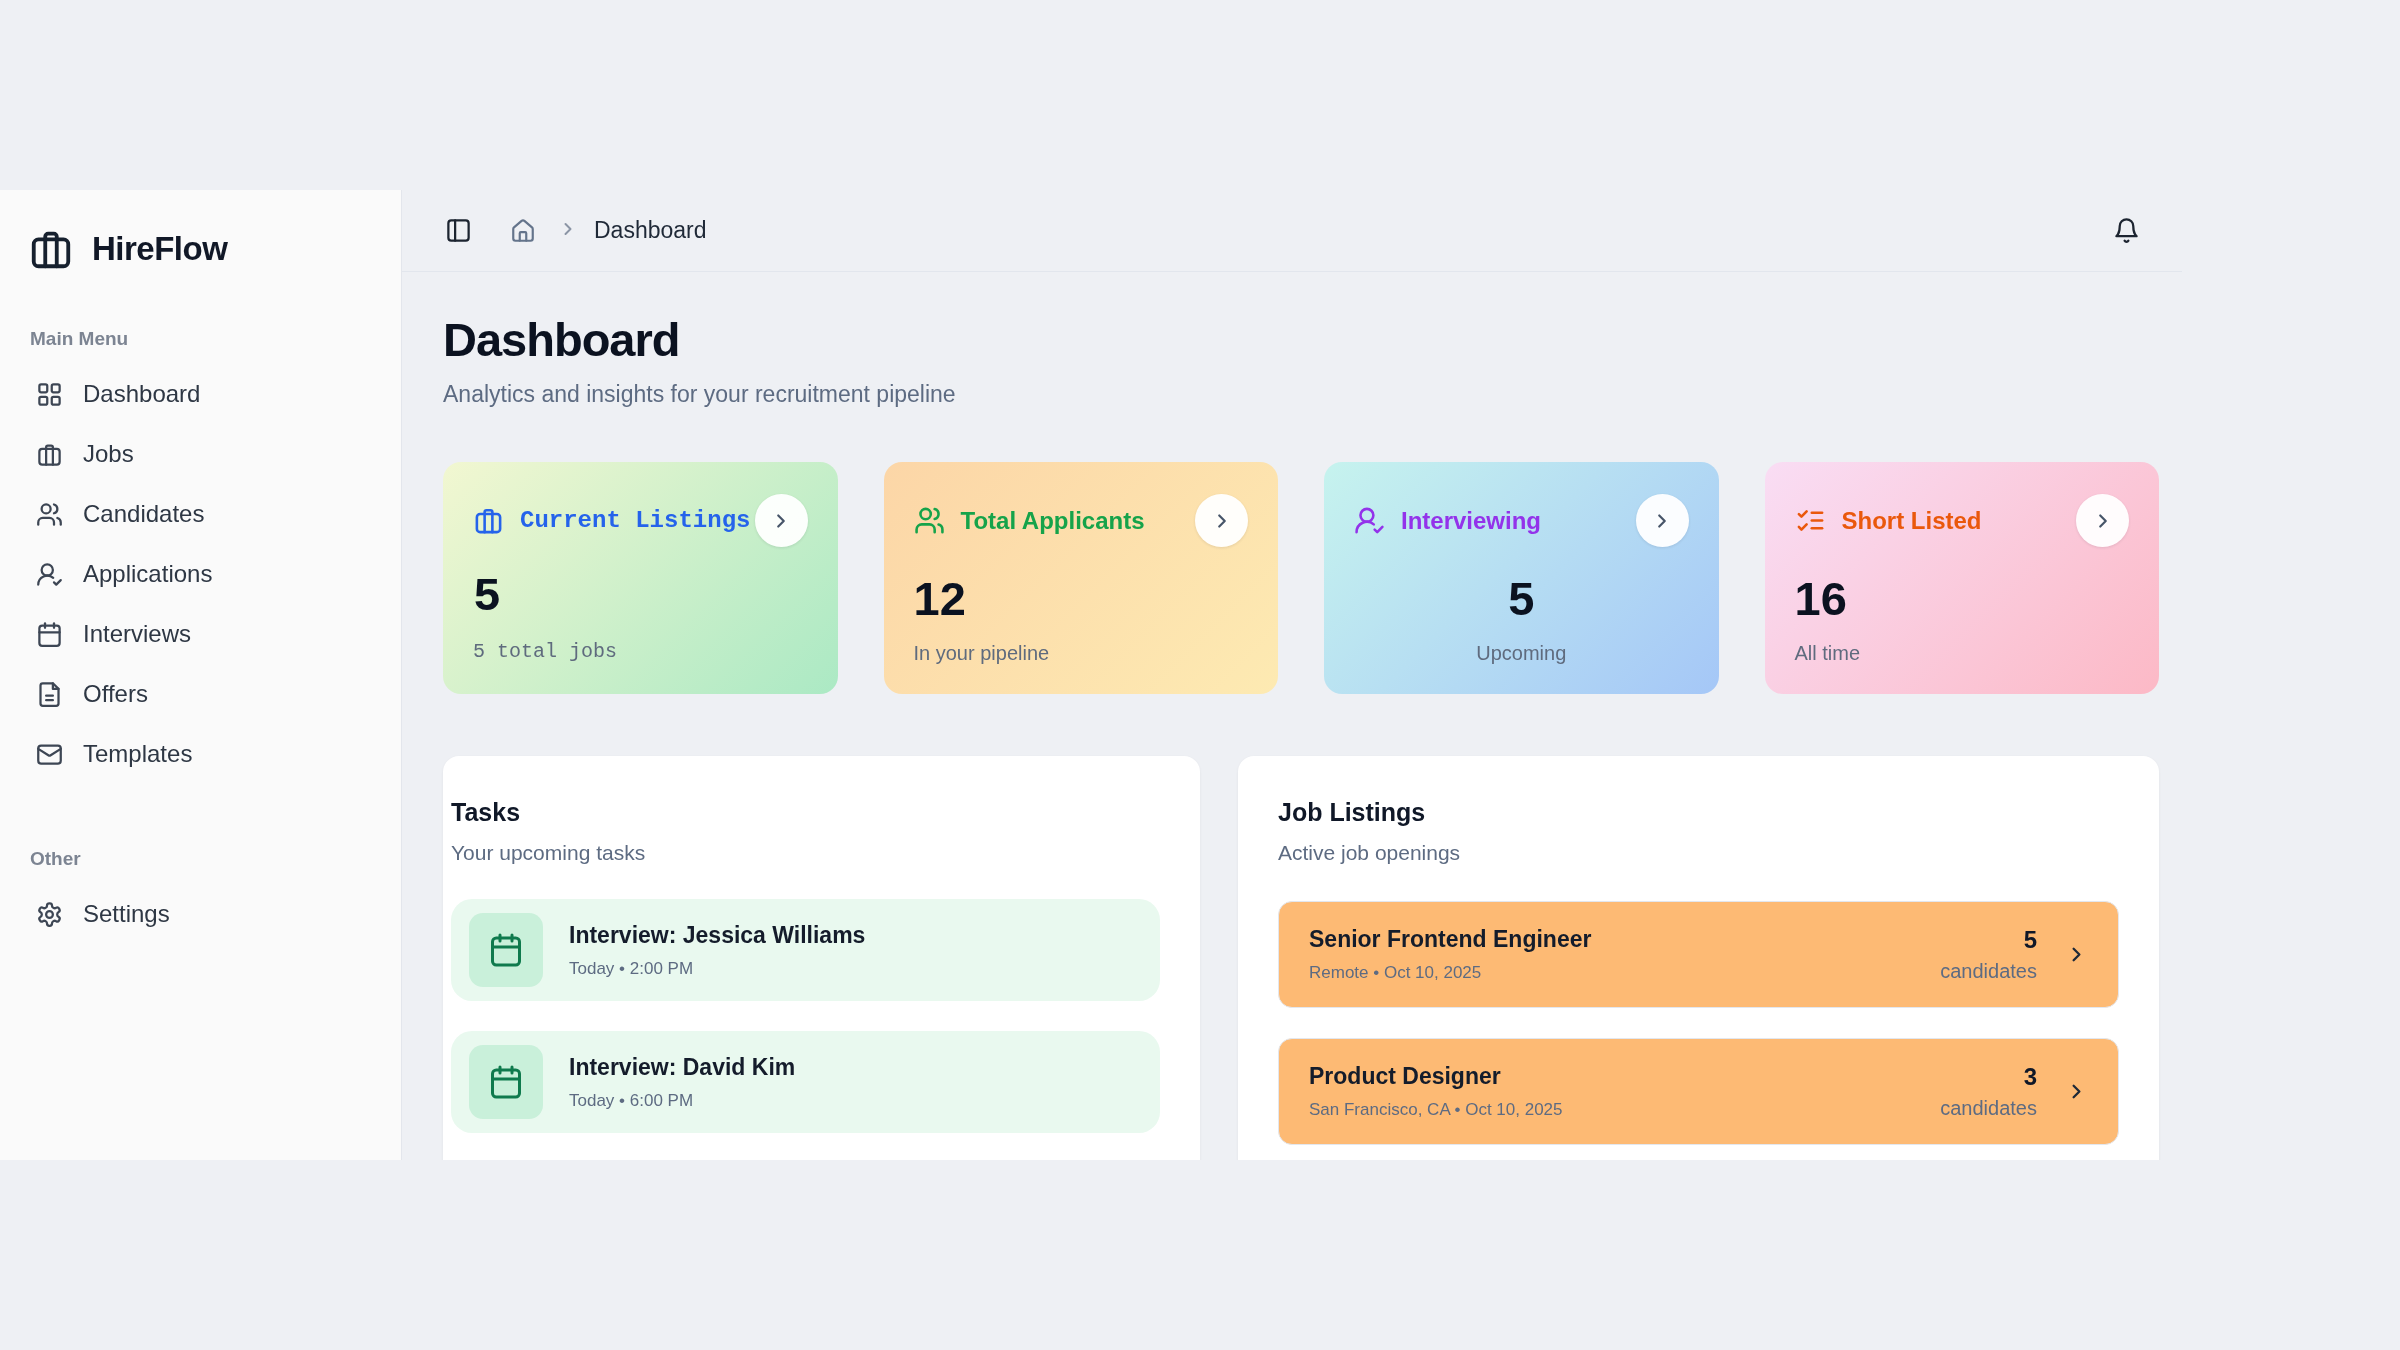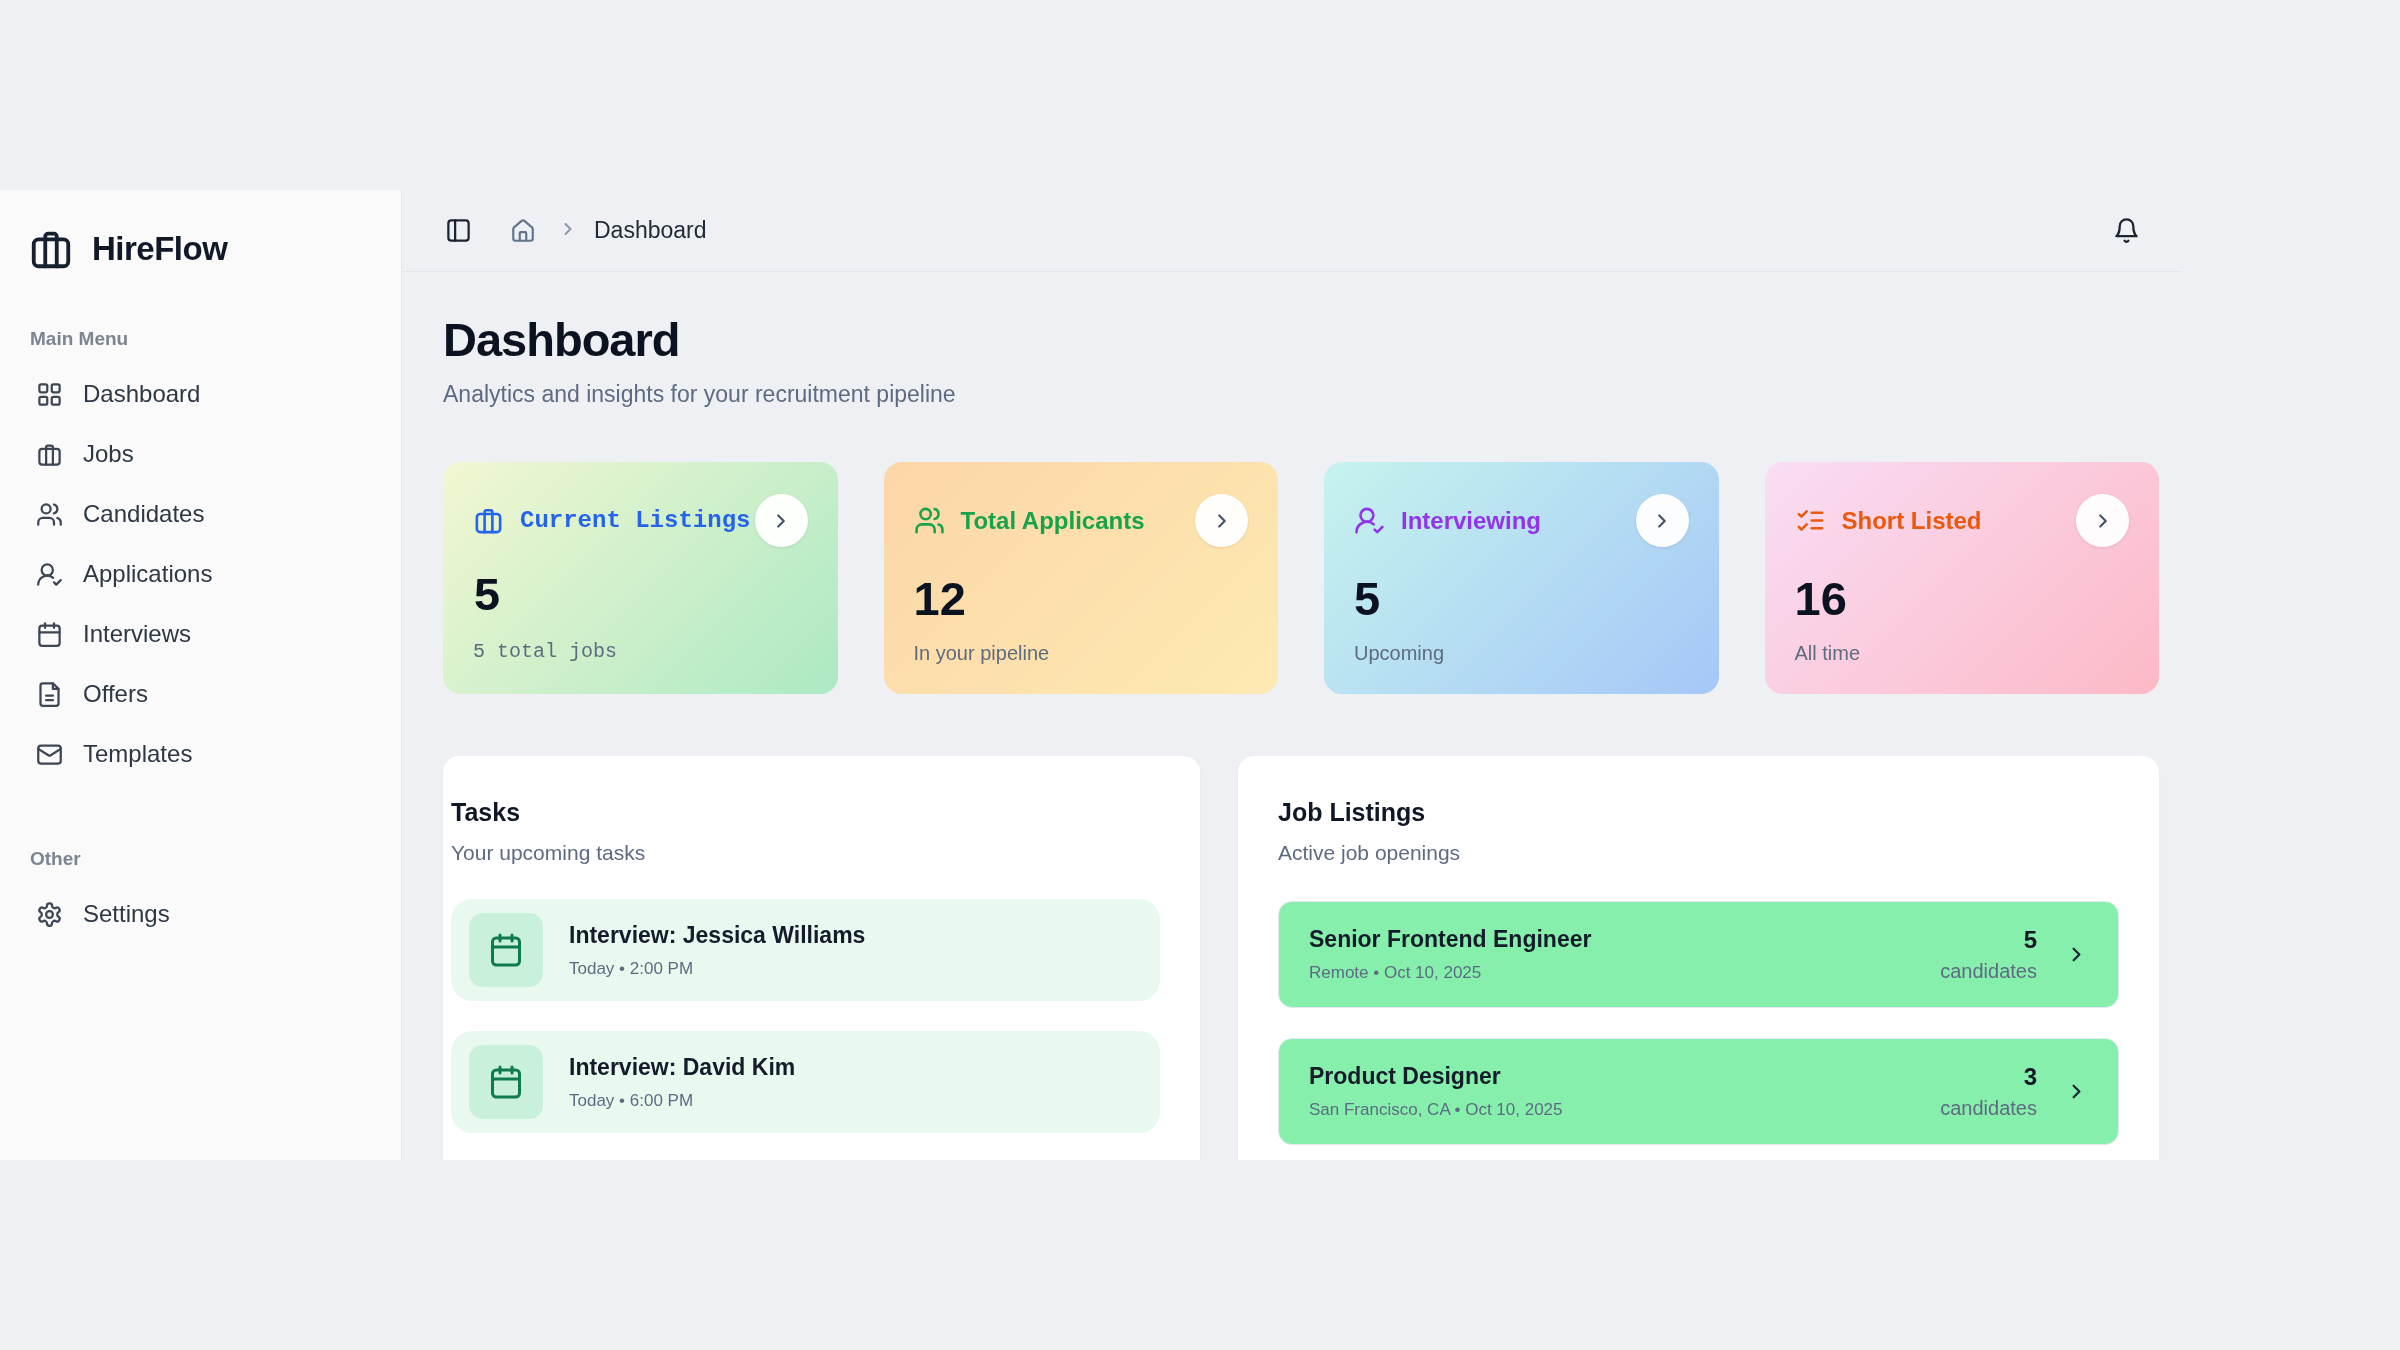--- a/index.html
+++ b/index.html
@@ -90,21 +90,21 @@
     width:74px;height:74px;border-radius:14px;background:#c9f0da;flex:none;
     display:flex;align-items:center;justify-content:center;
   }
   .task-tile svg{width:36px;height:36px;color:#0f7a4d;}
   .item-title{font-size:23px;font-weight:bold;color:#141c2b;}
   .item-meta{margin-top:10px;font-size:17px;color:#5d6b82;}
   .jobs-card{flex:1;}
   .job-row{
     margin-top:36px;border:1.5px solid #e3e7ee;border-radius:14px;
     padding:24px 30px;display:flex;align-items:center;
-    min-height:106px;box-sizing:border-box;cursor:pointer;background:#86efac;
+    min-height:106px;box-sizing:border-box;cursor:pointer;background:#fdba74;
   }
   .job-row + .job-row{margin-top:30px;}
   .job-count{margin-left:auto;text-align:right;}
   .job-count-num{font-size:24px;font-weight:bold;color:#101828;}
   .job-count-label{margin-top:6px;font-size:20px;color:#5d6b82;}
   .job-chev{margin-left:28px;display:flex;align-items:center;}
   .job-chev svg{width:23px;height:23px;color:#1f2937;}
 </style>
 </head>
 <body>
@@ -307,21 +307,21 @@
             <button class="chev-circle">
               <svg viewBox="0 0 24 24">
                   <use href="#i-chev-right"></use>
                 </svg>
             </button>
           </div>
           <div class="stat-value">12</div>
           <div class="stat-caption">In your pipeline</div>
         </div>
 
-        <div class="stat-card" style="background: linear-gradient(135deg, rgb(198, 243, 238) 0%, rgb(165, 199, 247) 100%);">
+        <div class="stat-card" style="background: linear-gradient(135deg, rgb(198, 243, 238) 0%, rgb(165, 199, 247) 100%); text-align: center;">
           <div class="stat-top">
             <div class="stat-head" style="color: rgb(147, 51, 234);">
               <svg viewBox="0 0 24 24">
                   <use href="#i-user-check"></use>
                 </svg>
               <span>Interviewing</span>
             </div>
             <button class="chev-circle">
               <svg viewBox="0 0 24 24">
                   <use href="#i-chev-right"></use>

